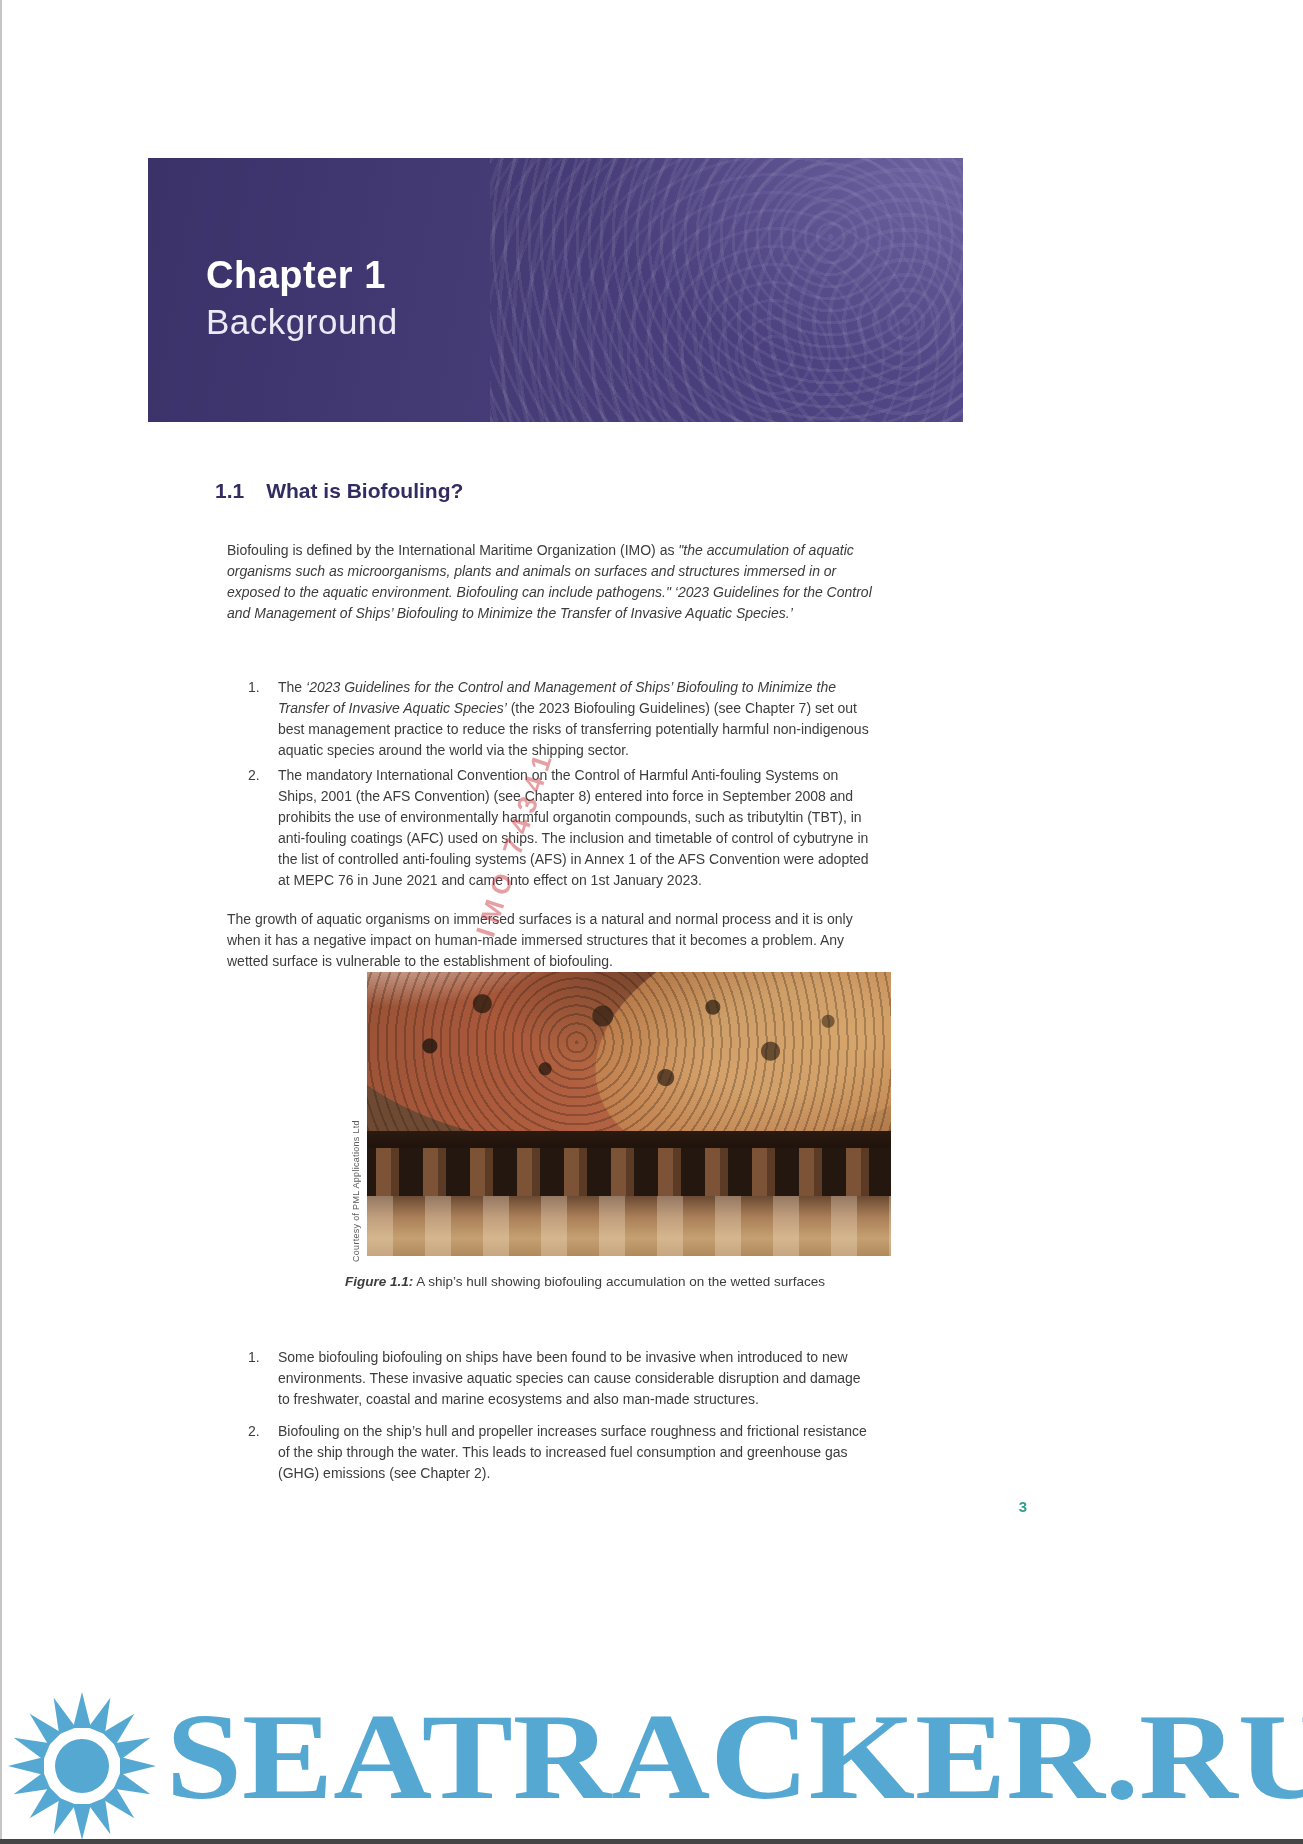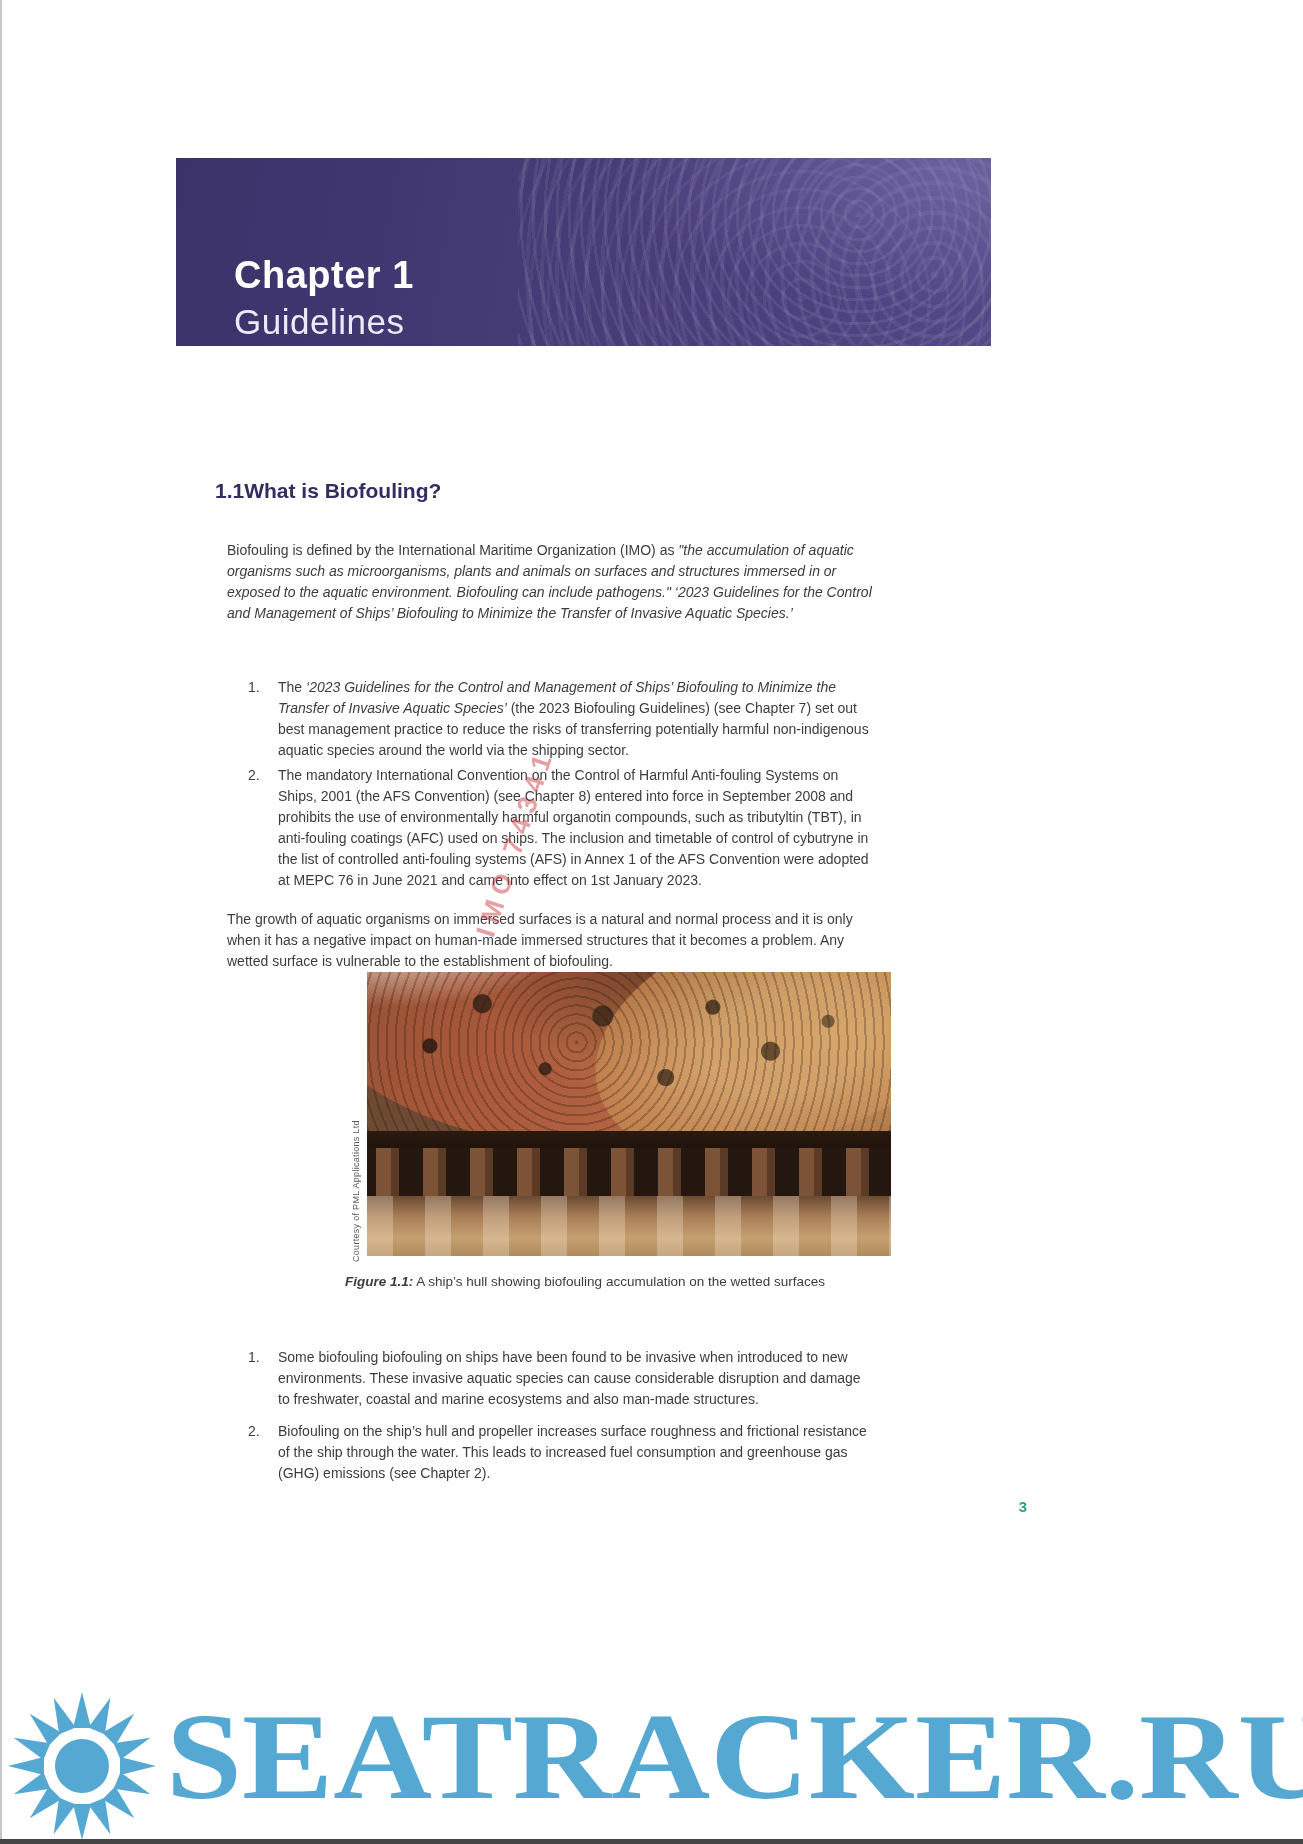--- a/index.html
+++ b/index.html
@@ -7,42 +7,42 @@
     width:1303px;height:1844px;position:relative;background:#ffffff;
     font-family:"Liberation Sans","DejaVu Sans",sans-serif;
     color:#3d3d3d;overflow:hidden;
   }
   .page{position:absolute;inset:0;outline:1px solid #e3e3e3;}
   .scan-edge-left{position:absolute;left:0;top:0;width:2px;height:100%;background:#c6c6c6;}
   .scan-edge-bottom{position:absolute;left:0;bottom:0;width:100%;height:5px;background:#454545;}
 
   
   .banner{
-    position:absolute;left:176px;top:158px;width:815px;height:188px;
+    position:absolute;left:148px;top:158px;width:815px;height:264px;
     background:linear-gradient(100deg,#3c326a 0%,#443a74 40%,#4a3f7d 70%,#544988 100%);
     overflow:hidden;
   }
   .banner-texture{
     position:absolute;right:0;top:0;width:58%;height:100%;
     background-image:
       radial-gradient(ellipse at 92% 8%, rgba(150,140,200,.38), transparent 55%),
       repeating-radial-gradient(circle at 72% 30%, rgba(255,255,255,.07) 0 3px, transparent 3px 12px),
       repeating-radial-gradient(circle at 88% 62%, rgba(255,255,255,.06) 0 4px, transparent 4px 15px),
       repeating-radial-gradient(circle at 60% 75%, rgba(255,255,255,.05) 0 3px, transparent 3px 18px);
   }
   .banner-chapter{
     position:absolute;left:58px;top:96px;font-size:38px;font-weight:700;color:#ffffff;letter-spacing:.5px;
   }
   .banner-title{
     position:absolute;left:58px;top:144px;font-size:35px;font-weight:400;color:#eceaf6;letter-spacing:.5px;
   }
 
   
   .sec-heading{position:absolute;left:215px;top:479px;font-size:21px;font-weight:700;color:#322c60;}
-  .sec-num{}
+  .sec-num{margin-right:22px;}
   .body{
     position:absolute;left:215px;width:662px;margin:12px;
     font-size:14px;line-height:21px;color:#3c3c3c;text-align:left;
   }
   .it{font-style:italic;}
   .li{position:absolute;left:215px;width:662px;display:flex;font-size:14px;line-height:21px;color:#3c3c3c;}
   .li .num{width:30px;margin-left:33px;flex:none;}
   .li .li-text{width:597px;}
 
   .p1{top:528px;} .p2{top:624px;}
@@ -125,21 +125,21 @@
 </head>
 <body>
 
 <div class="page">
 
   <div class="scan-edge-left"></div>
 
   <div class="banner">
     <div class="banner-texture"></div>
     <div class="banner-chapter">Chapter 1</div>
-    <div class="banner-title">Guidelines</div>
+    <div class="banner-title">Background</div>
   </div>
 
   <div class="sec-heading">
     <span class="sec-num">1.1</span><span class="sec-title">What is Biofouling?</span>
   </div>
 
   <p class="body p1"><span>Biofouling is defined by the International Maritime Organization (IMO) as </span><span class="it">"the accumulation of aquatic organisms such as microorganisms, plants and animals on surfaces and structures immersed in or exposed to the aquatic environment. Biofouling can include pathogens." </span><span class="it">‘2023 Guidelines for the Control and Management of Ships’ Biofouling to Minimize the Transfer of Invasive Aquatic Species.’</span></p>
 
 
   <div class="li liA1">

